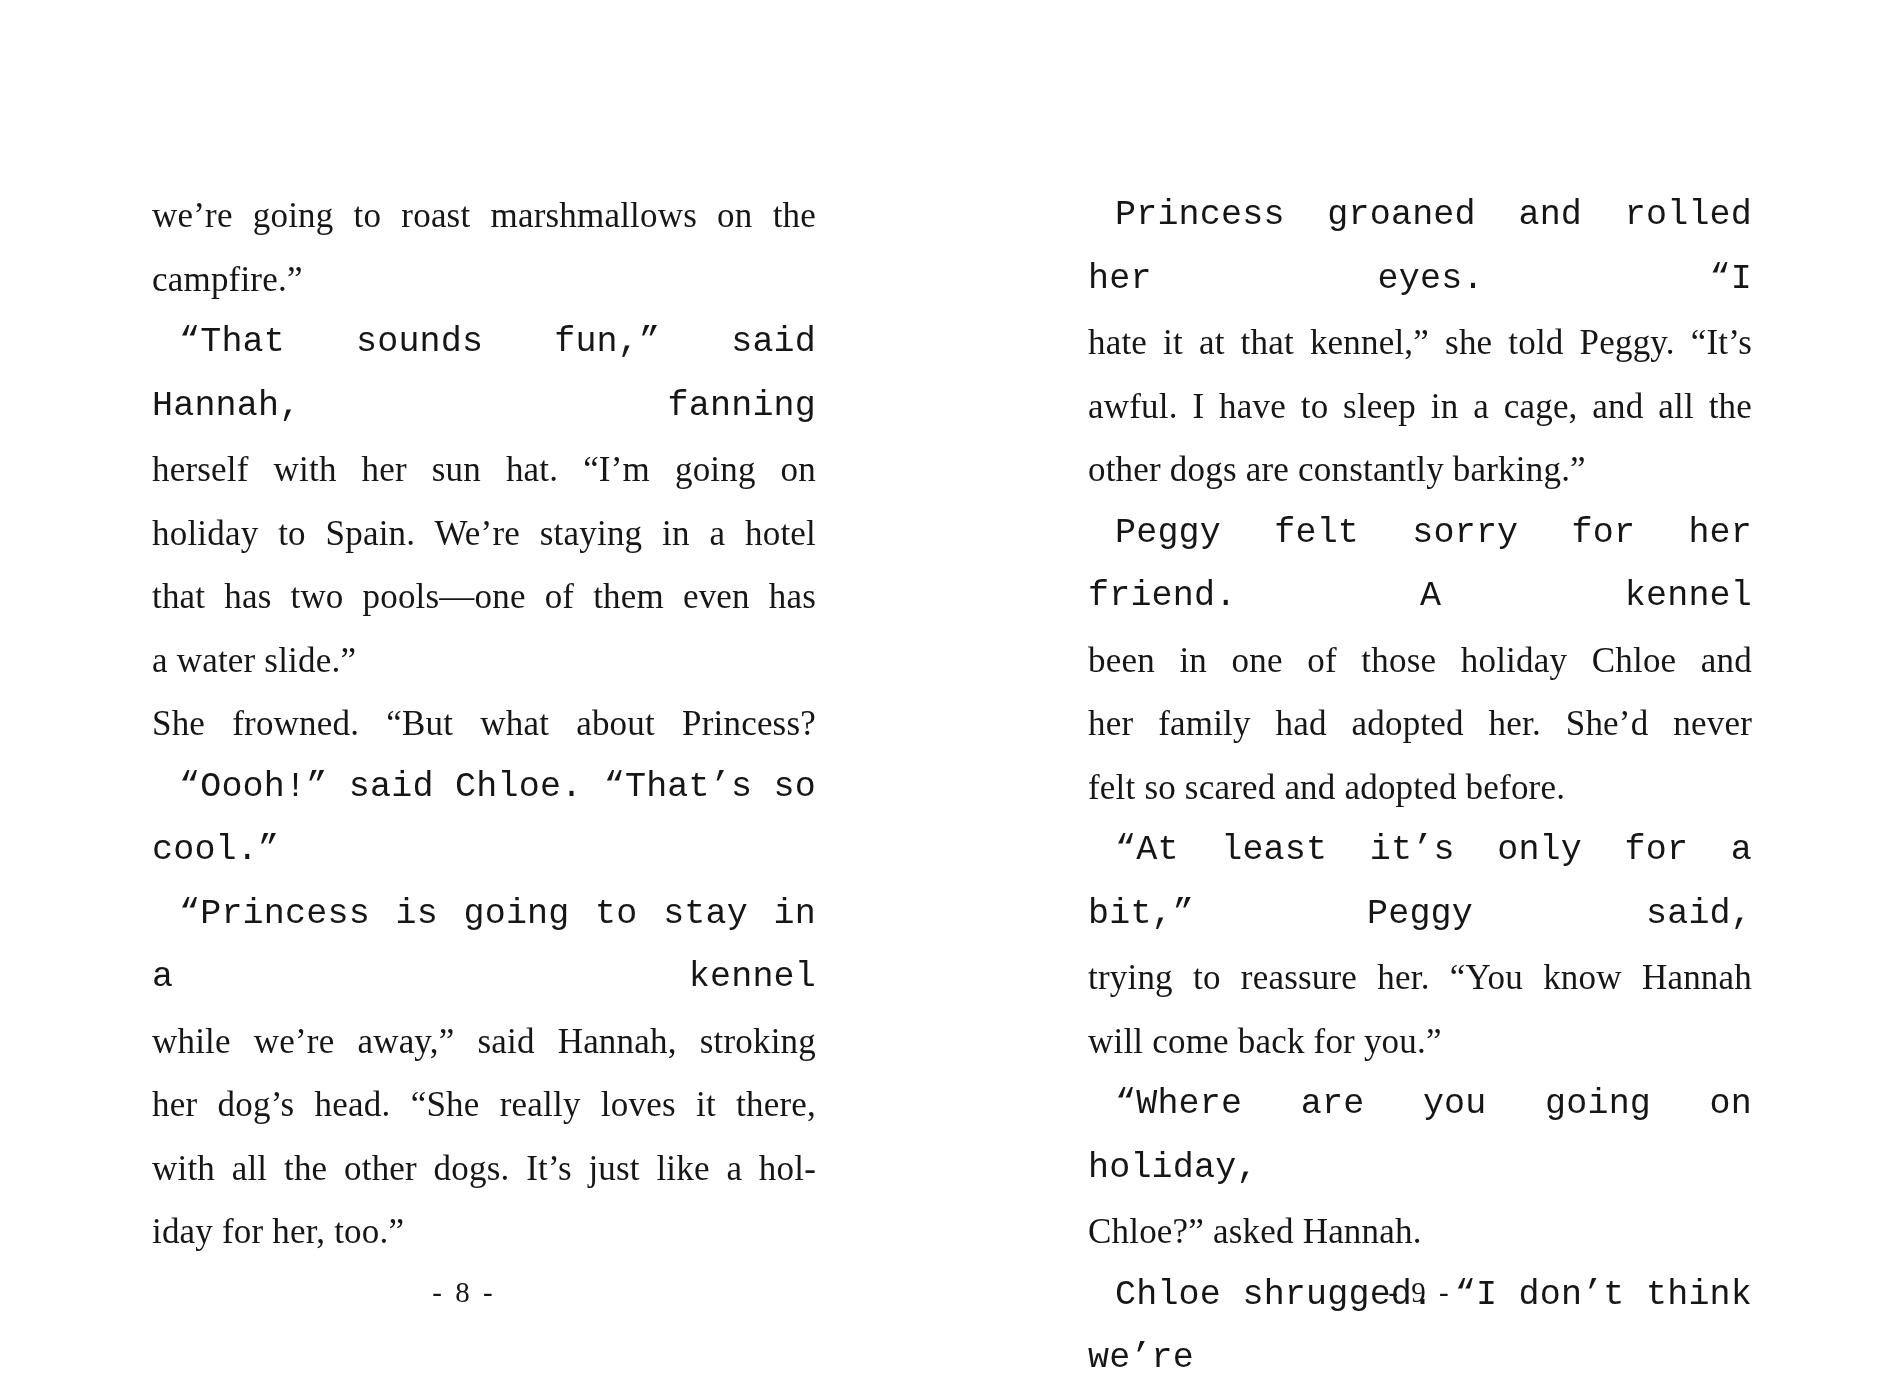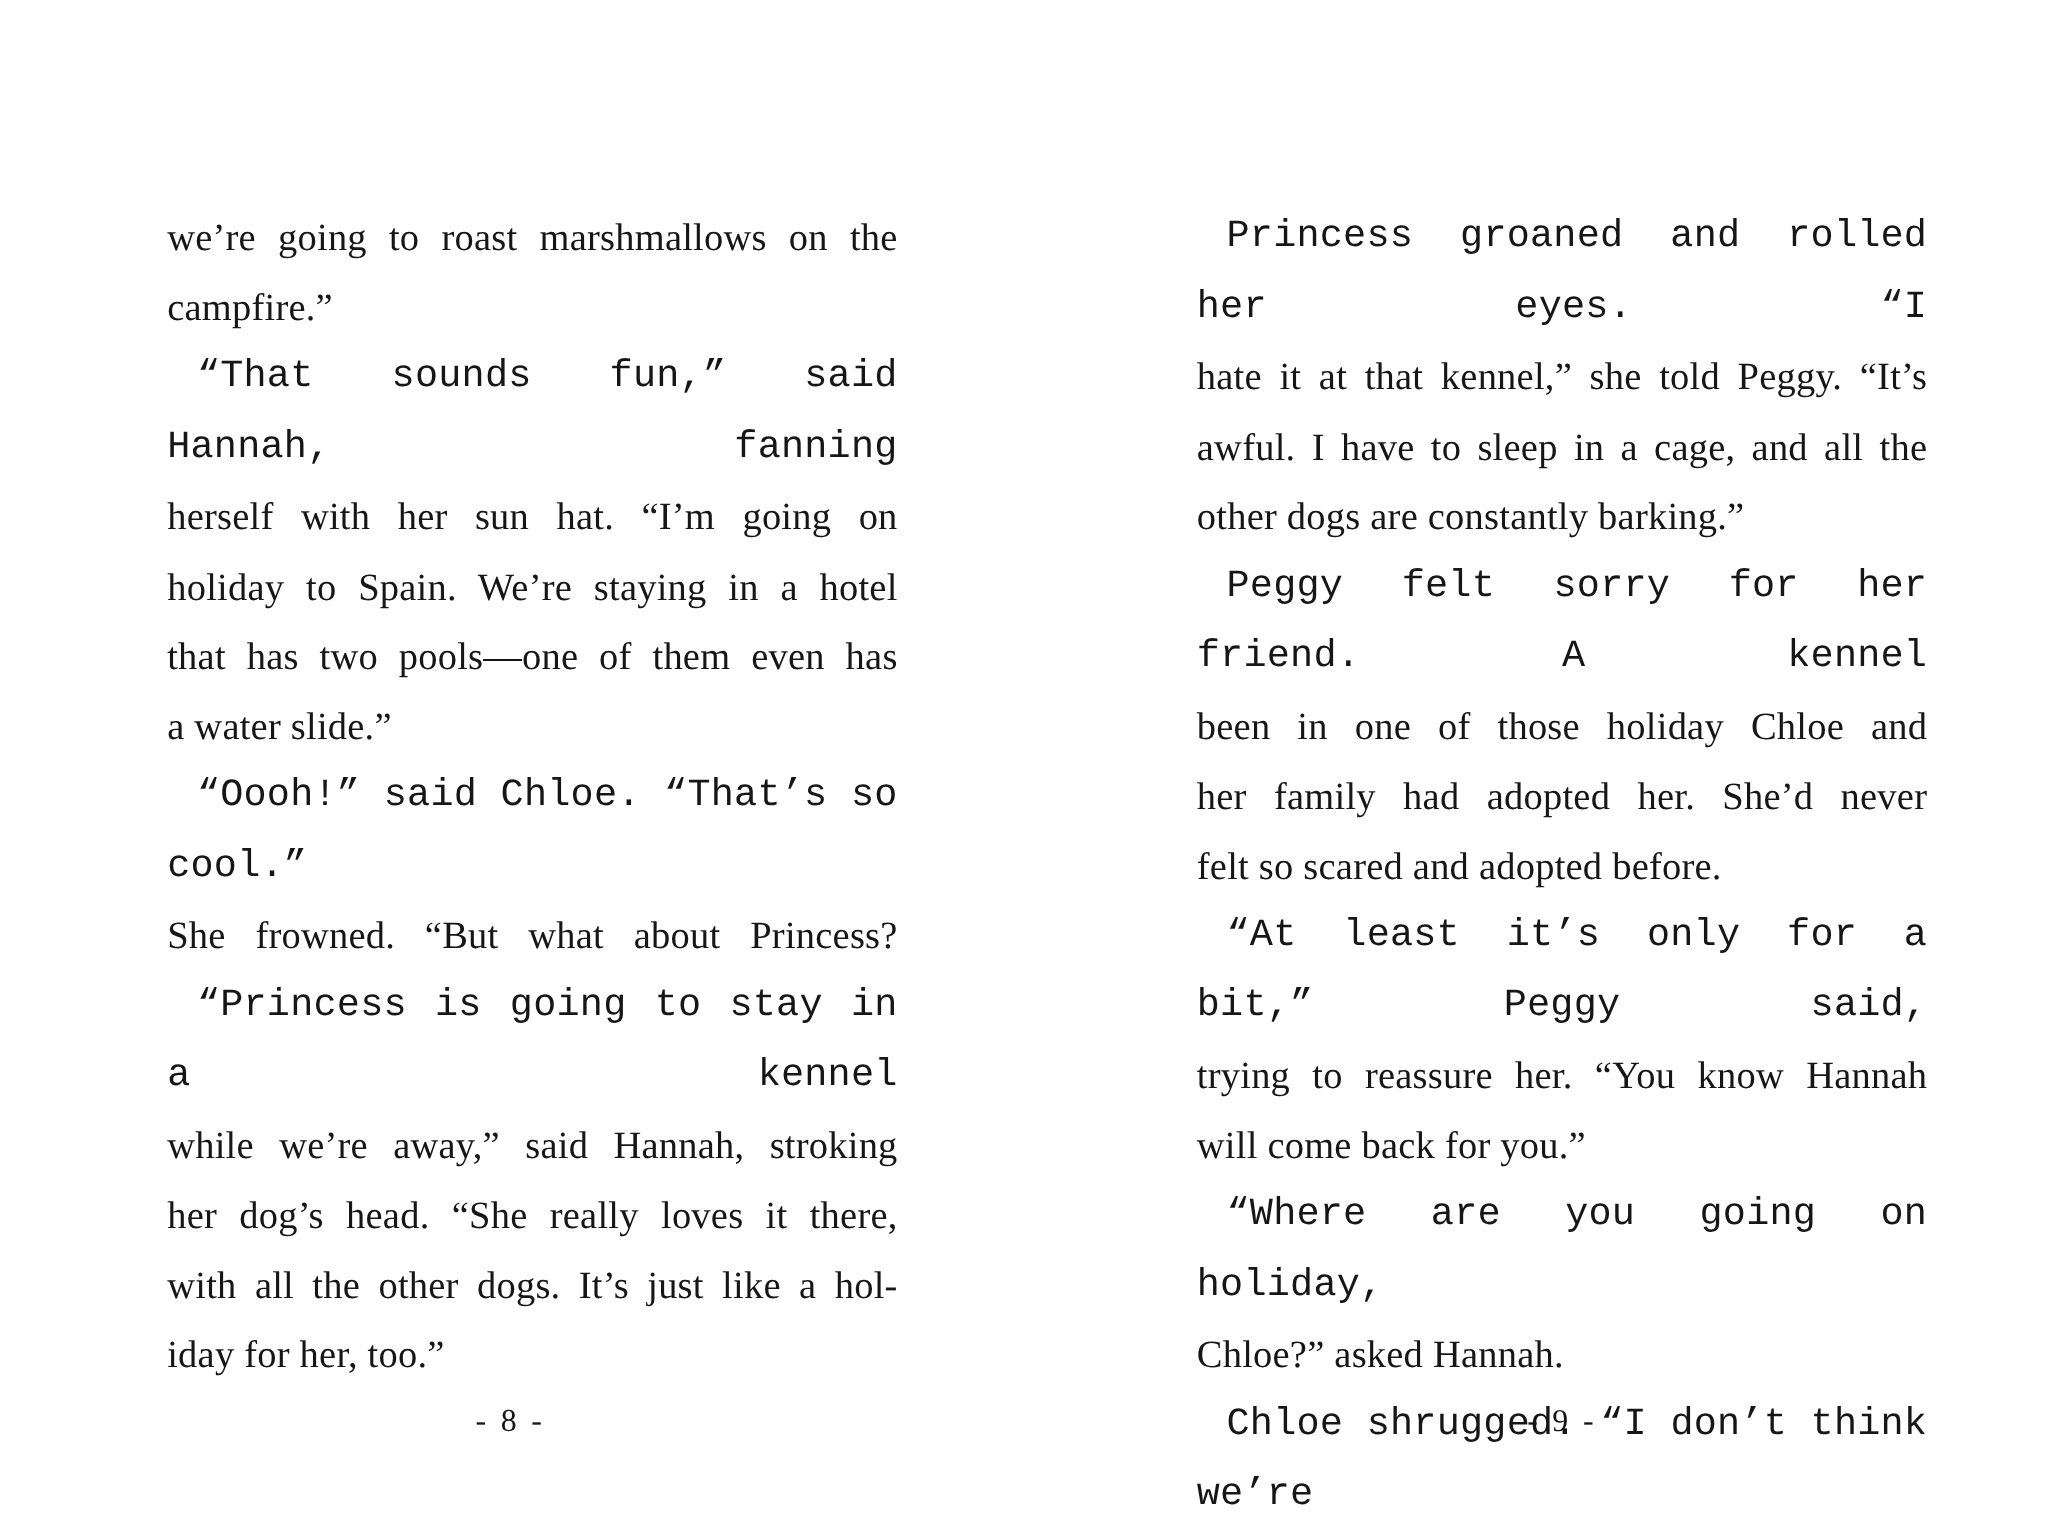--- a/index.html
+++ b/index.html
@@ -55,22 +55,22 @@
 <main>
   <section>
     <div class="text-col left">
         <div class="line">we’re going to roast marshmallows on the</div>
         <div class="line end">campfire.”</div>
         <div class="line indent">“That sounds fun,” said Hannah, fanning</div>
         <div class="line">herself with her sun hat. “I’m going on</div>
         <div class="line">holiday to Spain. We’re staying in a hotel</div>
         <div class="line">that has two pools—one of them even has</div>
         <div class="line end">a water slide.”</div>
+        <div class="line">She frowned. “But what about Princess?</div>
         <div class="line indent">“Oooh!” said Chloe. “That’s so cool.”</div>
-        <div class="line">She frowned. “But what about Princess?</div>
         <div class="line indent">“Princess is going to stay in a kennel</div>
         <div class="line">while we’re away,” said Hannah, stroking</div>
         <div class="line">her dog’s head. “She really loves it there,</div>
         <div class="line">with all the other dogs. It’s just like a hol-</div>
         <div class="line end">iday for her, too.”</div>
       </div>
     <div class="folio" id="folio-left">- 8 -</div>
   </section>
 
   <section>

